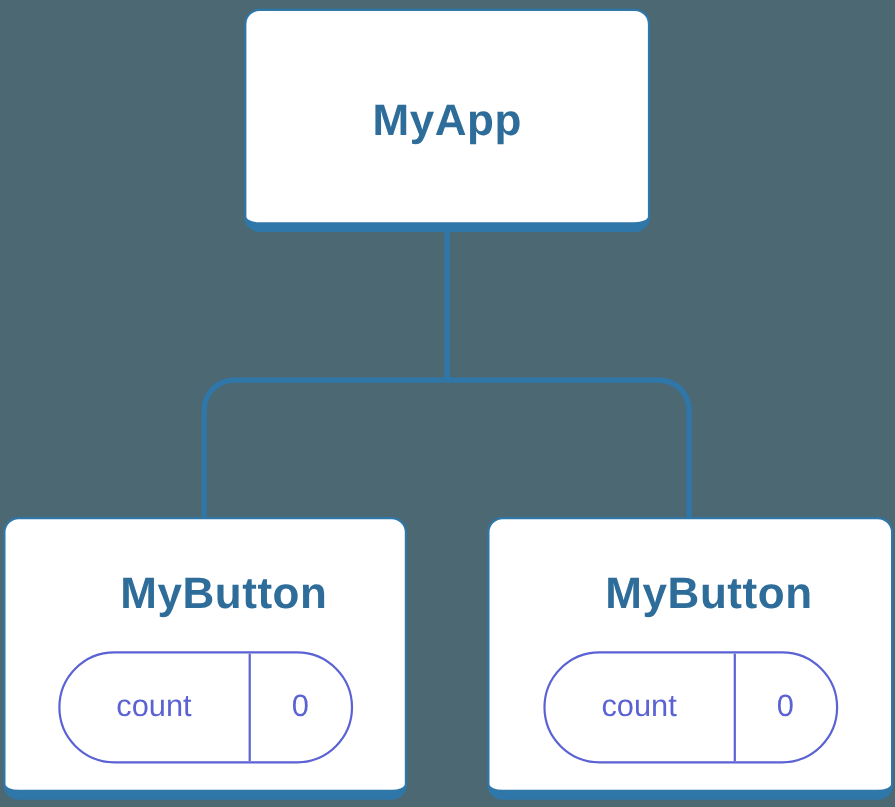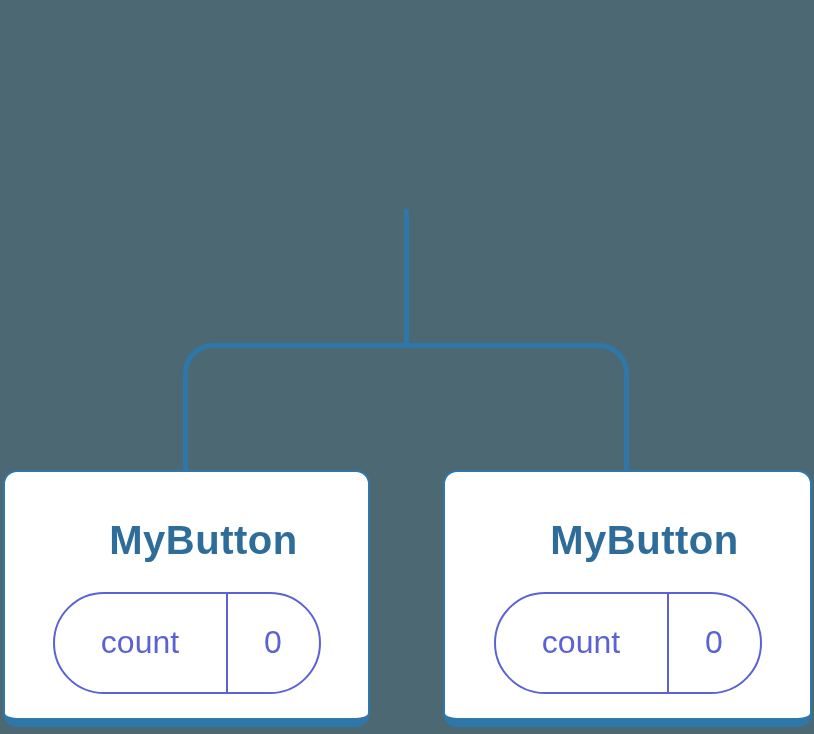--- a/index.html
+++ b/index.html
@@ -82,21 +82,21 @@
     top: 120px;
     left: 50%;
     transform: translateX(-50%);
     width: 268px;
     height: 102px;
     border: 2px solid var(--state-accent);
     border-radius: 51px;
     display: flex;
     overflow: hidden;
     color: var(--state-accent);
-    font-size: 32px;
+    font-size: 28px;
     background: var(--node-fill);
   }
   .state-key {
     width: 173px;
     display: flex;
     align-items: center;
     justify-content: center;
     border-right: 2px solid var(--state-accent);
     padding-bottom: 2px;
   }
@@ -106,20 +106,23 @@
     align-items: center;
     justify-content: center;
     padding-bottom: 2px;
   }
 </style>
 </head>
 <body>
 
 <div class="canvas">
 
+  <div class="node node-root">
+    <span class="node-label">MyApp</span>
+  </div>
 
   <div class="trunk"></div>
   <div class="bracket"></div>
 
   <div class="node node-child-left">
     <span class="node-label child-label">MyButton</span>
     <div class="state-pill">
       <span class="state-key">count</span>
       <span class="state-value">0</span>
     </div>

